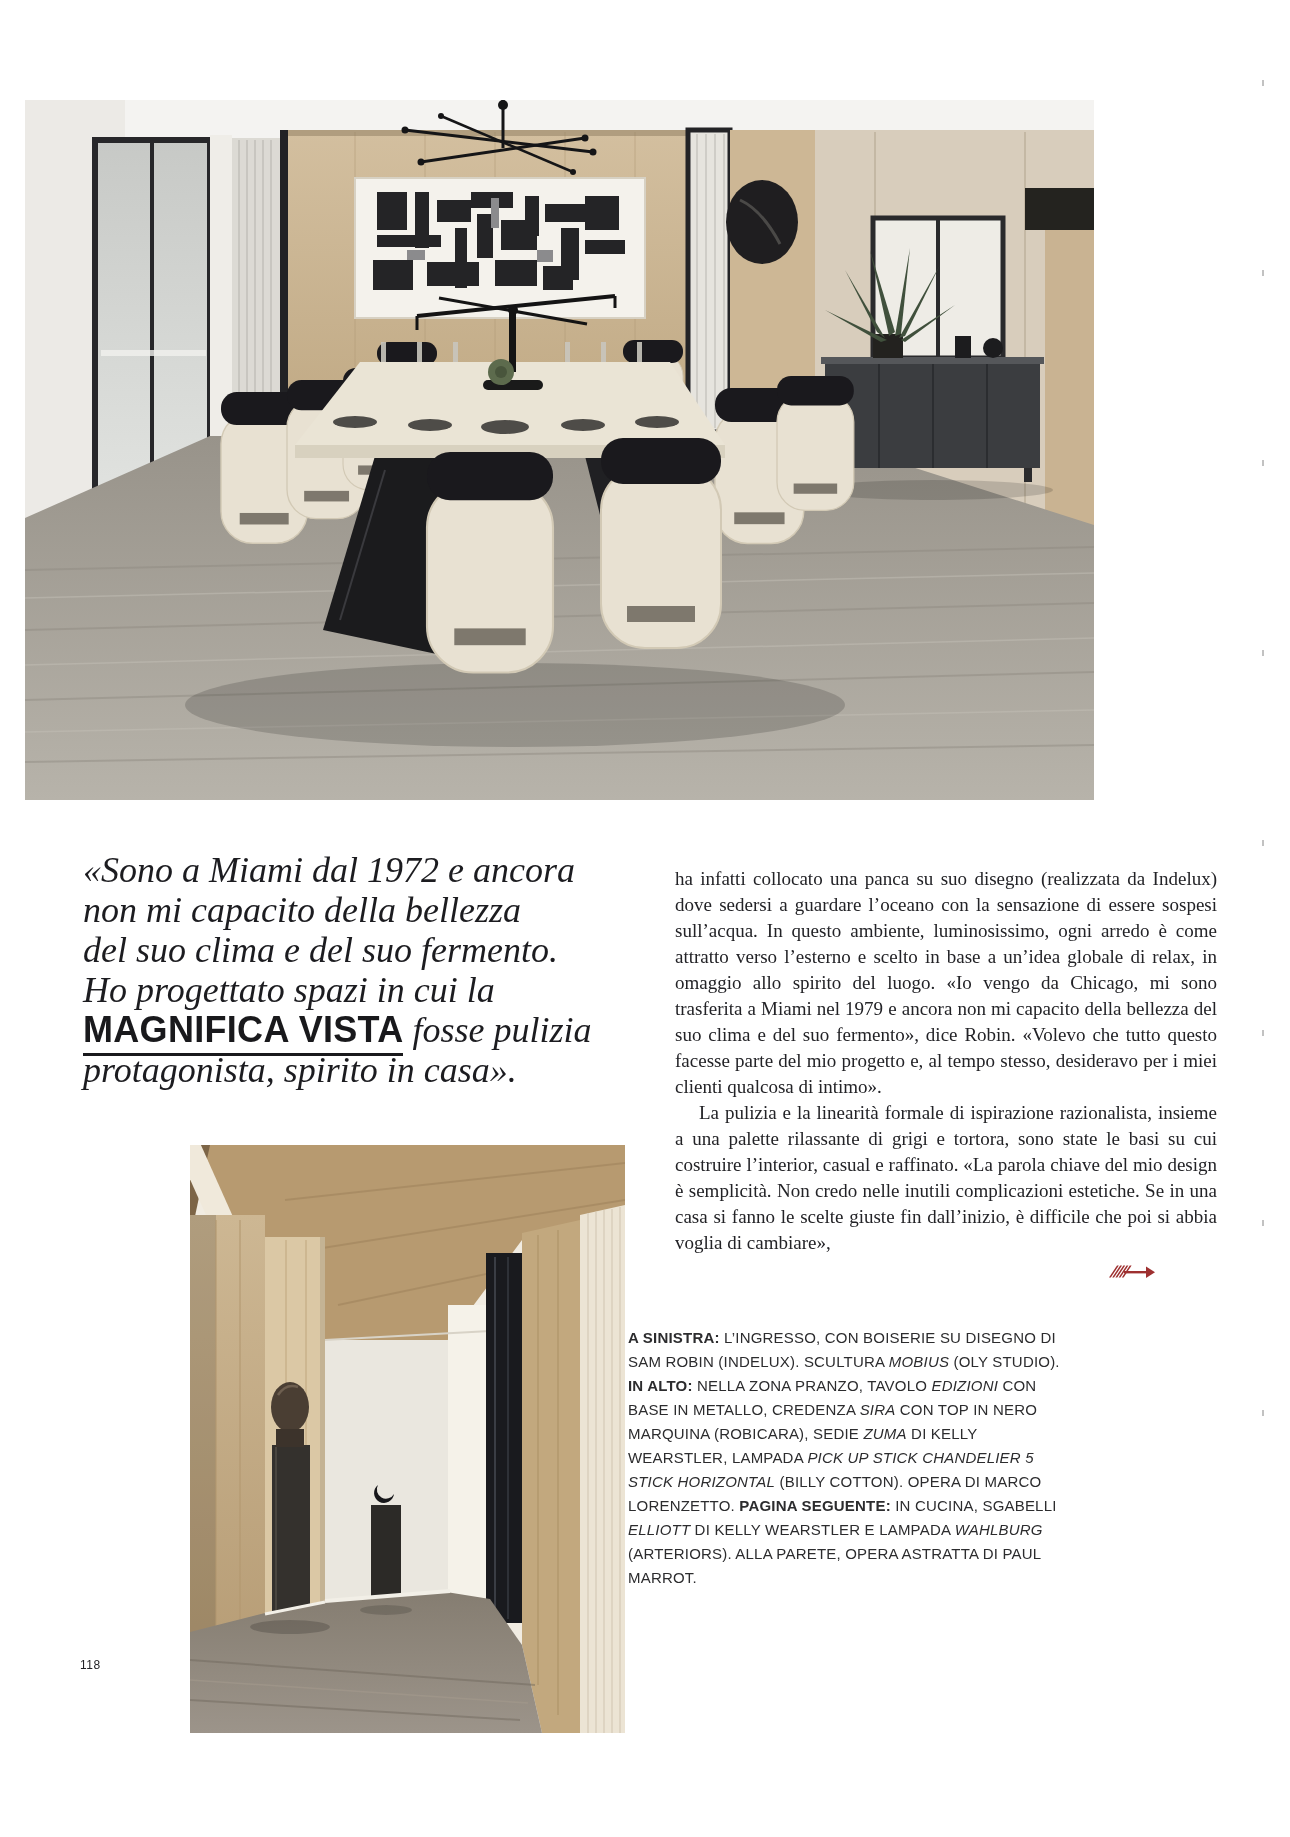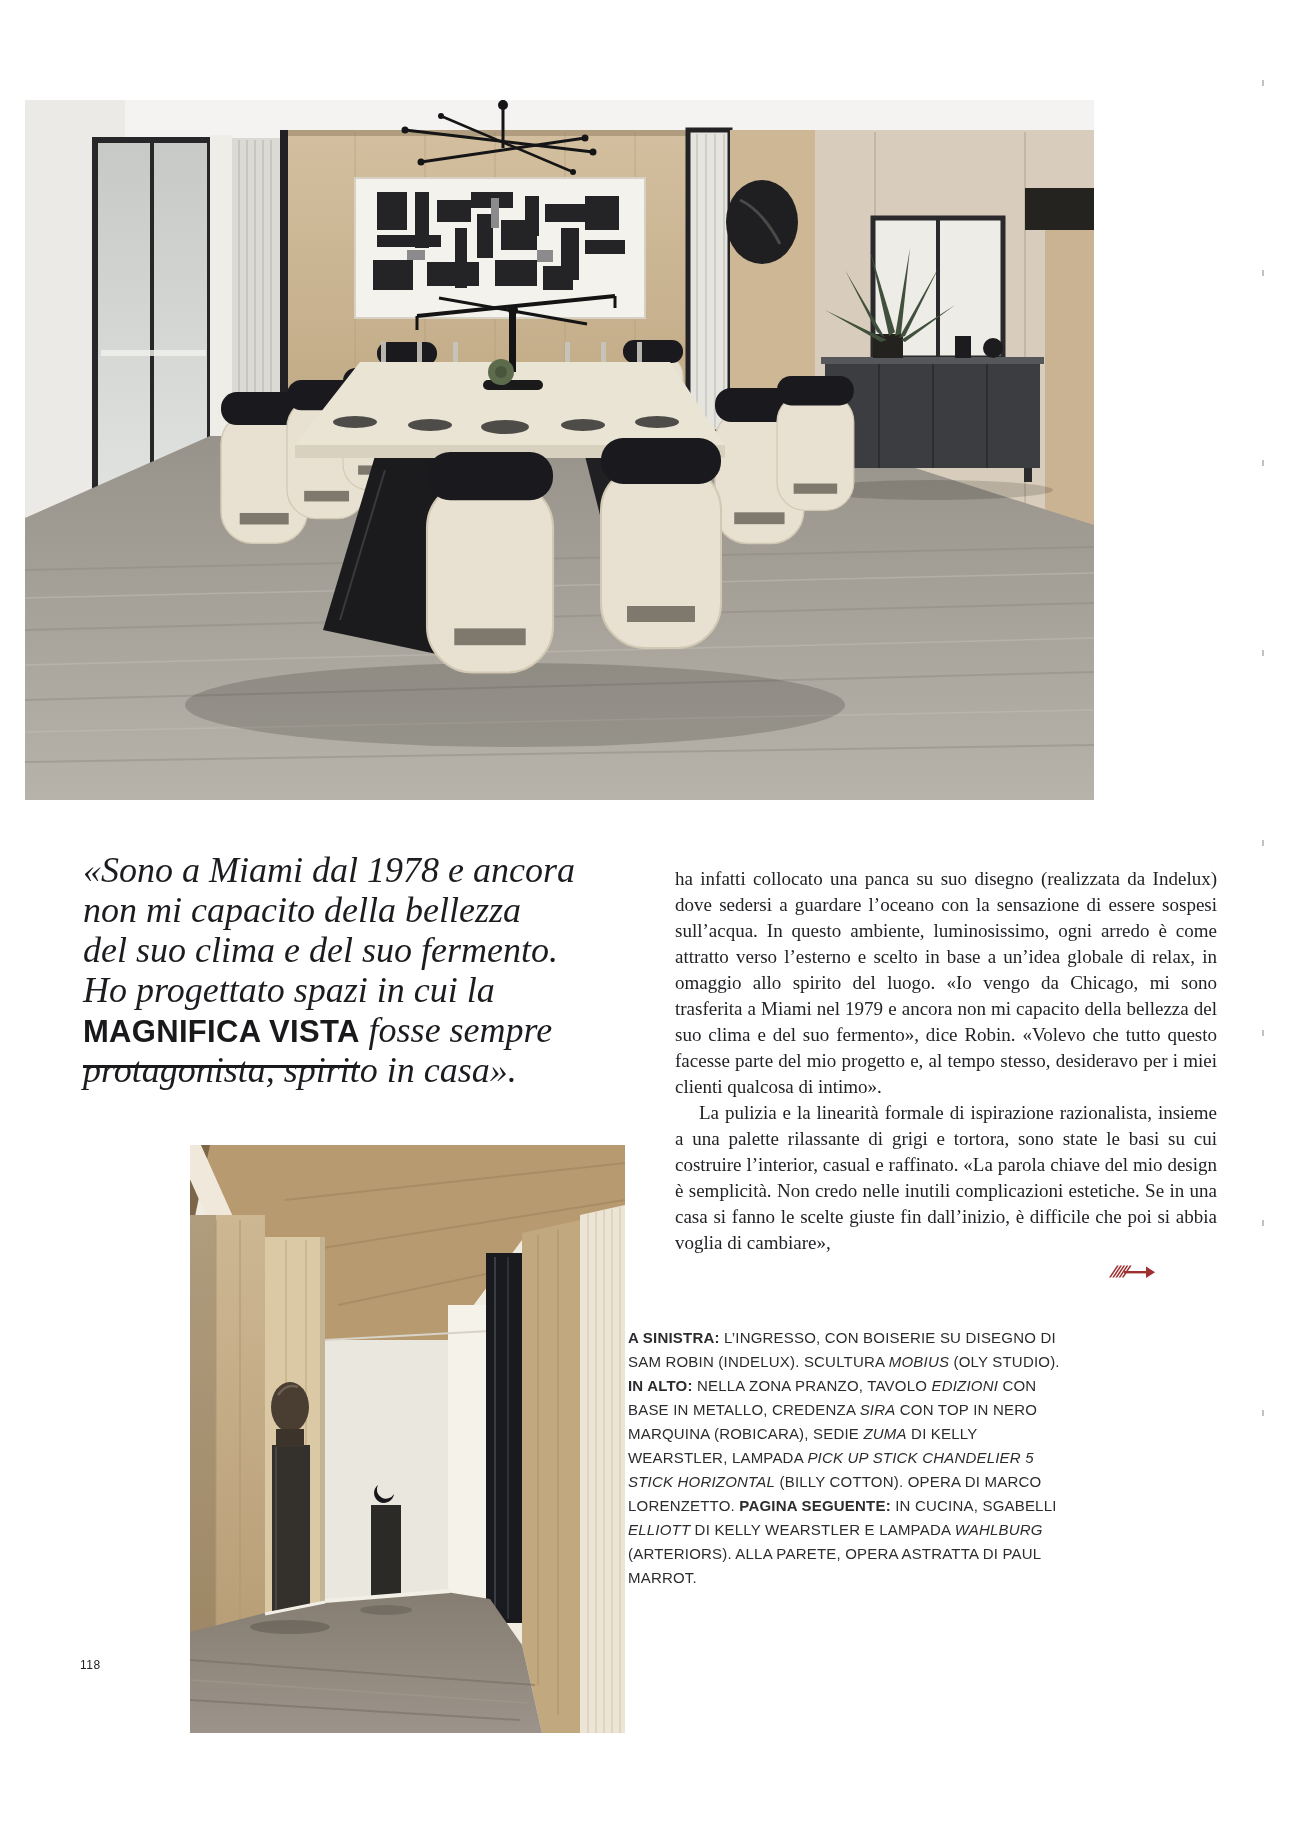--- a/index.html
+++ b/index.html
@@ -24,23 +24,23 @@
     position:absolute; left:83px; top:850px;
     color:#1c1c20;
   }
   .pq-line{white-space:nowrap; line-height:40px; height:40px;}
   .pq-italic{
     font-family:"Liberation Serif", serif;
     font-style:italic; font-size:36px; font-weight:400;
   }
   .pq-bold{
     font-family:"Liberation Sans", sans-serif;
-    font-style:normal; font-weight:700; font-size:31px; letter-spacing:.3px;
+    font-style:normal; font-weight:700; font-size:36px; letter-spacing:.3px;
     color:#19191c;
-    border-bottom:3px solid #19191c; padding-bottom:16px;
+    border-bottom:3px solid #19191c; padding-bottom:3px;
   }
 
   .body-col{
     position:absolute; left:650px; top:866px; width:542px;
     text-align:justify; font-size:19px; line-height:26px; color:#232327;margin-left:25px;
   }
   .body-col p{margin:0; padding:0;}
   .body-col p.indent{text-indent:24px;}
   .arrow-row{text-align:right; padding-right:62px; margin-top:5px; height:24px;}
   .arrow-svg{width:46px; height:22px; display:inline-block; vertical-align:top;}
@@ -287,25 +287,25 @@
       </g>
 
       <g>
         <use href="#chair" transform="translate(402,352) scale(1.05)"></use>
         <use href="#chair" transform="translate(576,338) scale(1.0)"></use>
       </g>
     </svg>
   </figure>
 
   <div class="pull-quote">
-      <div class="pq-line"><span class="pq-italic">«Sono a Miami dal 1978 e ancora</span></div>
+      <div class="pq-line"><span class="pq-italic">«Sono a Miami dal 1972 e ancora</span></div>
       <div class="pq-line"><span class="pq-italic">non mi capacito della bellezza</span></div>
       <div class="pq-line"><span class="pq-italic">del suo clima e del suo fermento.</span></div>
       <div class="pq-line"><span class="pq-italic">Ho progettato spazi in cui la</span></div>
-      <div class="pq-line"><span class="pq-bold">MAGNIFICA VISTA</span><span class="pq-italic"> fosse sempre</span></div>
+      <div class="pq-line"><span class="pq-bold">MAGNIFICA VISTA</span><span class="pq-italic"> fosse pulizia</span></div>
       <div class="pq-line"><span class="pq-italic">protagonista, spirito in casa».</span></div>
     </div>
 
   <div class="body-col">
     <p>ha infatti collocato una panca su suo disegno (realizzata da Indelux) dove sedersi a guardare l’oceano con la sensazione di essere sospesi sull’acqua. In questo ambiente, luminosissimo, ogni arredo è come attratto verso l’esterno e scelto in base a un’idea globale di relax, in omaggio allo spirito del luogo. «Io vengo da Chicago, mi sono trasferita a Miami nel 1979 e ancora non mi capacito della bellezza del suo clima e del suo fermento», dice Robin. «Volevo che tutto questo facesse parte del mio progetto e, al tempo stesso, desideravo per i miei clienti qualcosa di intimo».</p>
     <p class="indent">La pulizia e la linearità formale di ispirazione razionalista, insieme a una palette rilassante di grigi e tortora, sono state le basi su cui costruire l’interior, casual e raffinato. «La parola chiave del mio design è semplicità. Non credo nelle inutili complicazioni estetiche. Se in una casa si fanno le scelte giuste fin dall’inizio, è difficile che poi si abbia voglia di cambiare»,</p>
     <div class="arrow-row">
       <svg class="arrow-svg" viewBox="0 0 46 22" xmlns="http://www.w3.org/2000/svg">
         <g fill="#9e3030">
           <polygon points="0,16.5 8,4.5 9.8,4.5 1.8,16.5"></polygon>

